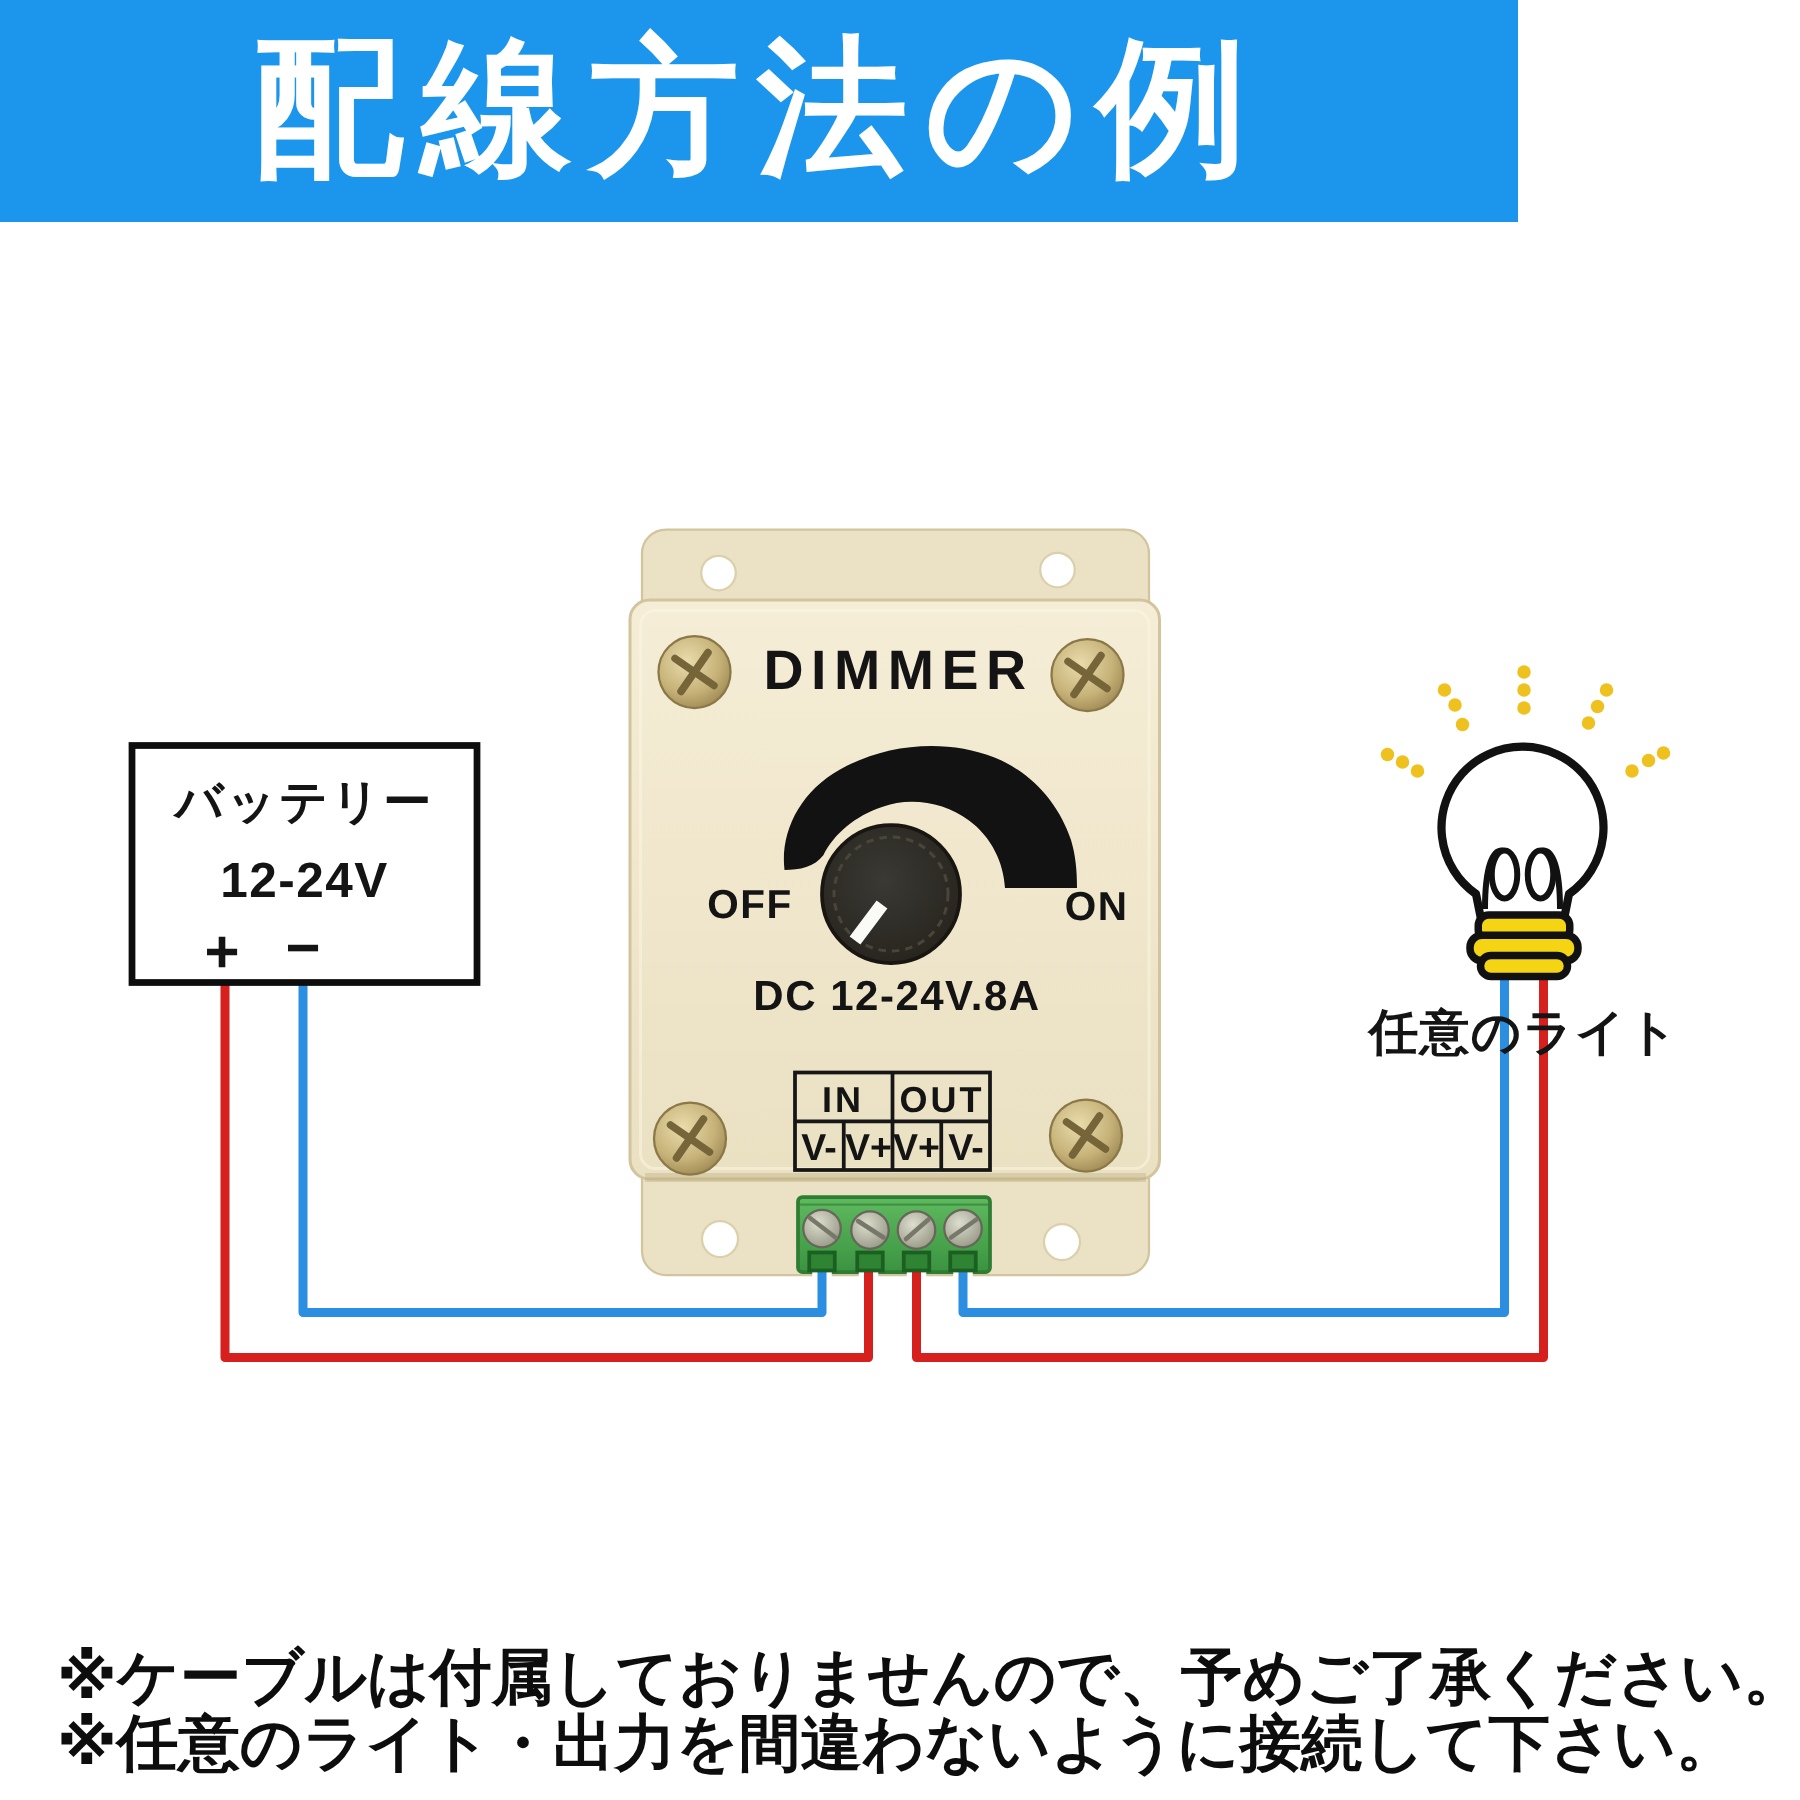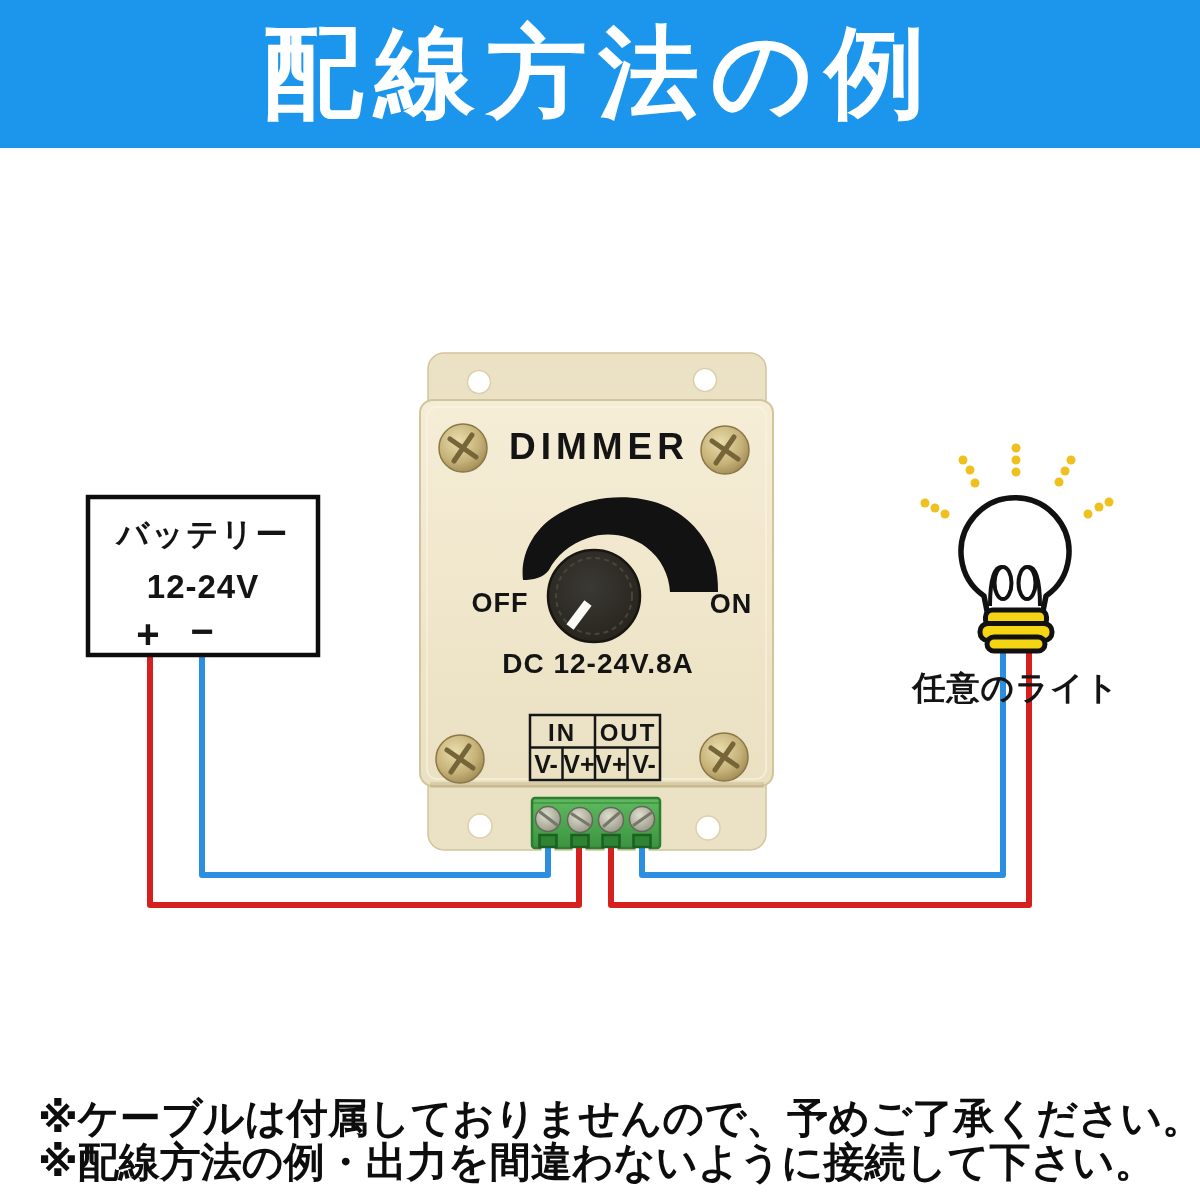--- a/index.html
+++ b/index.html
@@ -1,18 +1,18 @@
 <!DOCTYPE html>
 <html style="--banner_blue: #1B96EC; --wire_red: #D6201E; --wire_blue: #2C8EE0; --body_cream: #F0E7CC; --plate_cream: #EBE1C4; --body_edge: #D2C49C; --terminal_green: #4BA84B; --terminal_green_dark: #2E7D33; --bulb_yellow: #F5D414; --sparkle_yellow: #EFC11E; --ink: #141414;"><head>
 <meta charset="utf-8">
 <style>
   html,body{margin:0;padding:0;background:#ffffff;}
   .stage{position:relative;width:1200px;height:1200px;overflow:hidden;background:#fff;
          font-family:"Liberation Sans","DejaVu Sans",sans-serif;}
-  .banner{position:absolute;left:0;top:0;width:1200px;height:148px;
+  .banner{position:absolute;left:0;top:0;width:1012px;height:148px;
           background:var(--banner_blue);display:flex;align-items:center;justify-content:center;}
   .banner-title{color:#ffffff;font-size:100px;font-weight:bold;letter-spacing:12px;
           line-height:1;transform:translateY(-2px);white-space:nowrap;}
   svg{position:absolute;left:0;top:0;}
   .svgt{font-family:"Liberation Sans","DejaVu Sans",sans-serif;font-weight:bold;fill:var(--ink);}
   .wire-casing{fill:none;stroke:#ffffff;stroke-width:13;stroke-linejoin:round;}
   .wire-red{fill:none;stroke:var(--wire_red);stroke-width:6;stroke-linejoin:round;}
   .wire-blue{fill:none;stroke:var(--wire_blue);stroke-width:6;stroke-linejoin:round;}
   .notes{position:absolute;left:38px;top:1096px;width:1140px;
          font-size:41px;font-weight:bold;color:#0d0d0d;line-height:44px;white-space:nowrap;}
@@ -184,16 +184,16 @@
         <rect x="985.5" y="610" width="61" height="17" rx="7"></rect>
         <rect x="980" y="623.5" width="72" height="17" rx="8"></rect>
         <rect x="987" y="637" width="58" height="14" rx="7"></rect>
       </g>
       <text x="1016" y="699" text-anchor="middle" font-size="33" letter-spacing="1" class="svgt">任意のライト</text>
     </g>
   </svg>
 
   <div class="notes">
     <div>※ケーブルは付属しておりませんので、予めご了承ください。</div>
-    <div>※配線方法の例・出力を間違わないように接続して下さい。</div>
+    <div>※任意のライト・出力を間違わないように接続して下さい。</div>
   </div>
 
 </div>
 
 </body></html>

